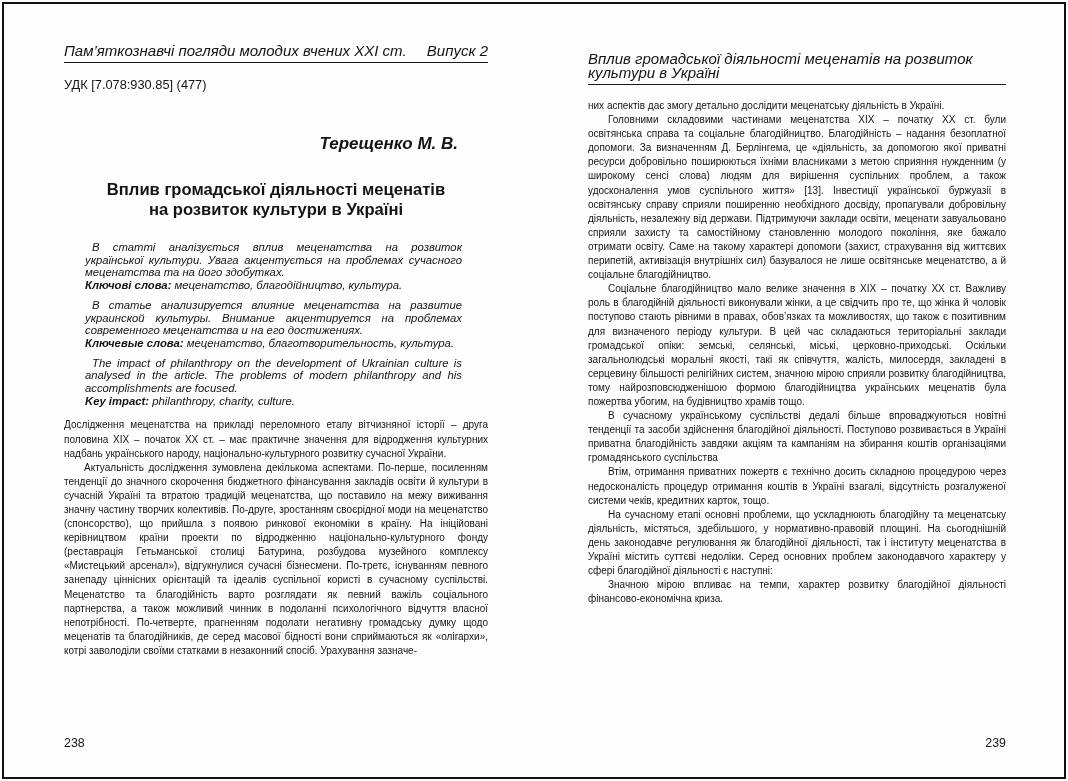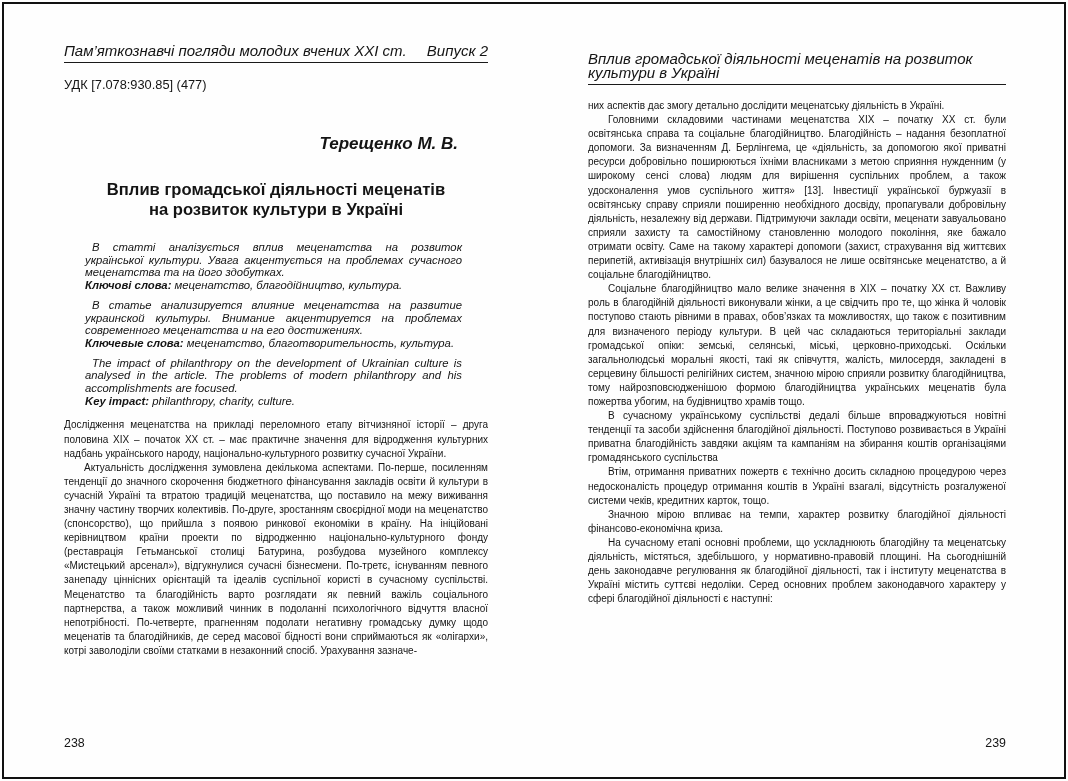--- a/index.html
+++ b/index.html
@@ -142,22 +142,22 @@
     <div class="running-header right-only">
       <span>Вплив громадської діяльності меценатів на розвиток культури в Україні</span>
     </div>
 
     <div class="body-text">
       <p>них аспектів дає змогу детально дослідити меценатську діяльність в Україні.</p>
       <p class="ind">Головними складовими частинами меценатства XIX – початку XX ст. були освітянська справа та соціальне благодійництво. Благодійність – надання безоплатної допомоги. За визначенням Д. Берлінгема, це «діяльність, за допомогою якої приватні ресурси добровільно поширюються їхніми власниками з метою сприяння нужденним (у широкому сенсі слова) людям для вирішення суспільних проблем, а також удосконалення умов суспільного життя» [13]. Інвестиції української буржуазії в освітянську справу сприяли поширенню необхідного досвіду, пропагували добровільну діяльність, незалежну від держави. Підтримуючи заклади освіти, меценати завуальовано сприяли захисту та самостійному становленню молодого покоління, яке бажало отримати освіту. Саме на такому характері допомоги (захист, страхування від життєвих перипетій, активізація внутрішніх сил) базувалося не лише освітянське меценатство, а й соціальне благодійництво.</p>
       <p class="ind">Соціальне благодійництво мало велике значення в XIX – початку XX ст. Важливу роль в благодійній діяльності виконували жінки, а це свідчить про те, що жінка й чоловік поступово стають рівними в правах, обов’язках та можливостях, що також є позитивним для визначеного періоду культури. В цей час складаються територіальні заклади громадської опіки: земські, селянські, міські, церковно-приходські. Оскільки загальнолюдські моральні якості, такі як співчуття, жалість, милосердя, закладені в серцевину більшості релігійних систем, значною мірою сприяли розвитку благодійництва, тому найрозповсюдженішою формою благодійництва українських меценатів була пожертва убогим, на будівництво храмів тощо.</p>
       <p class="ind">В сучасному українському суспільстві дедалі більше впроваджуються новітні тенденції та засоби здійснення благодійної діяльності. Поступово розвивається в Україні приватна благодійність завдяки акціям та кампаніям на збирання коштів організаціями громадянського суспільства</p>
       <p class="ind">Втім, отримання приватних пожертв є технічно досить складною процедурою через недосконалість процедур отримання коштів в Україні взагалі, відсутність розгалуженої системи чеків, кредитних карток, тощо.</p>
+      <p class="ind">На сучасному етапі основні проблеми, що ускладнюють благодійну та меценатську діяльність, містяться, здебільшого, у нормативно-правовій площині. На сьогоднішній день законодавче регулювання як благодійної діяльності, так і інституту меценатства в Україні містить суттєві недоліки. Серед основних проблем законодавчого характеру у сфері благодійної діяльності є наступні:</p>
       <p class="ind">Значною мірою впливає на темпи, характер розвитку благодійної діяльності фінансово-економічна криза.</p>
-      <p class="ind">На сучасному етапі основні проблеми, що ускладнюють благодійну та меценатську діяльність, містяться, здебільшого, у нормативно-правовій площині. На сьогоднішній день законодавче регулювання як благодійної діяльності, так і інституту меценатства в Україні містить суттєві недоліки. Серед основних проблем законодавчого характеру у сфері благодійної діяльності є наступні:</p>
     </div>
   </div>
 
   <div class="page-number num-left">238</div>
   <div class="page-number num-right">239</div>
 
   <div class="scan-border"></div>
 </div>
 
 </body></html>

